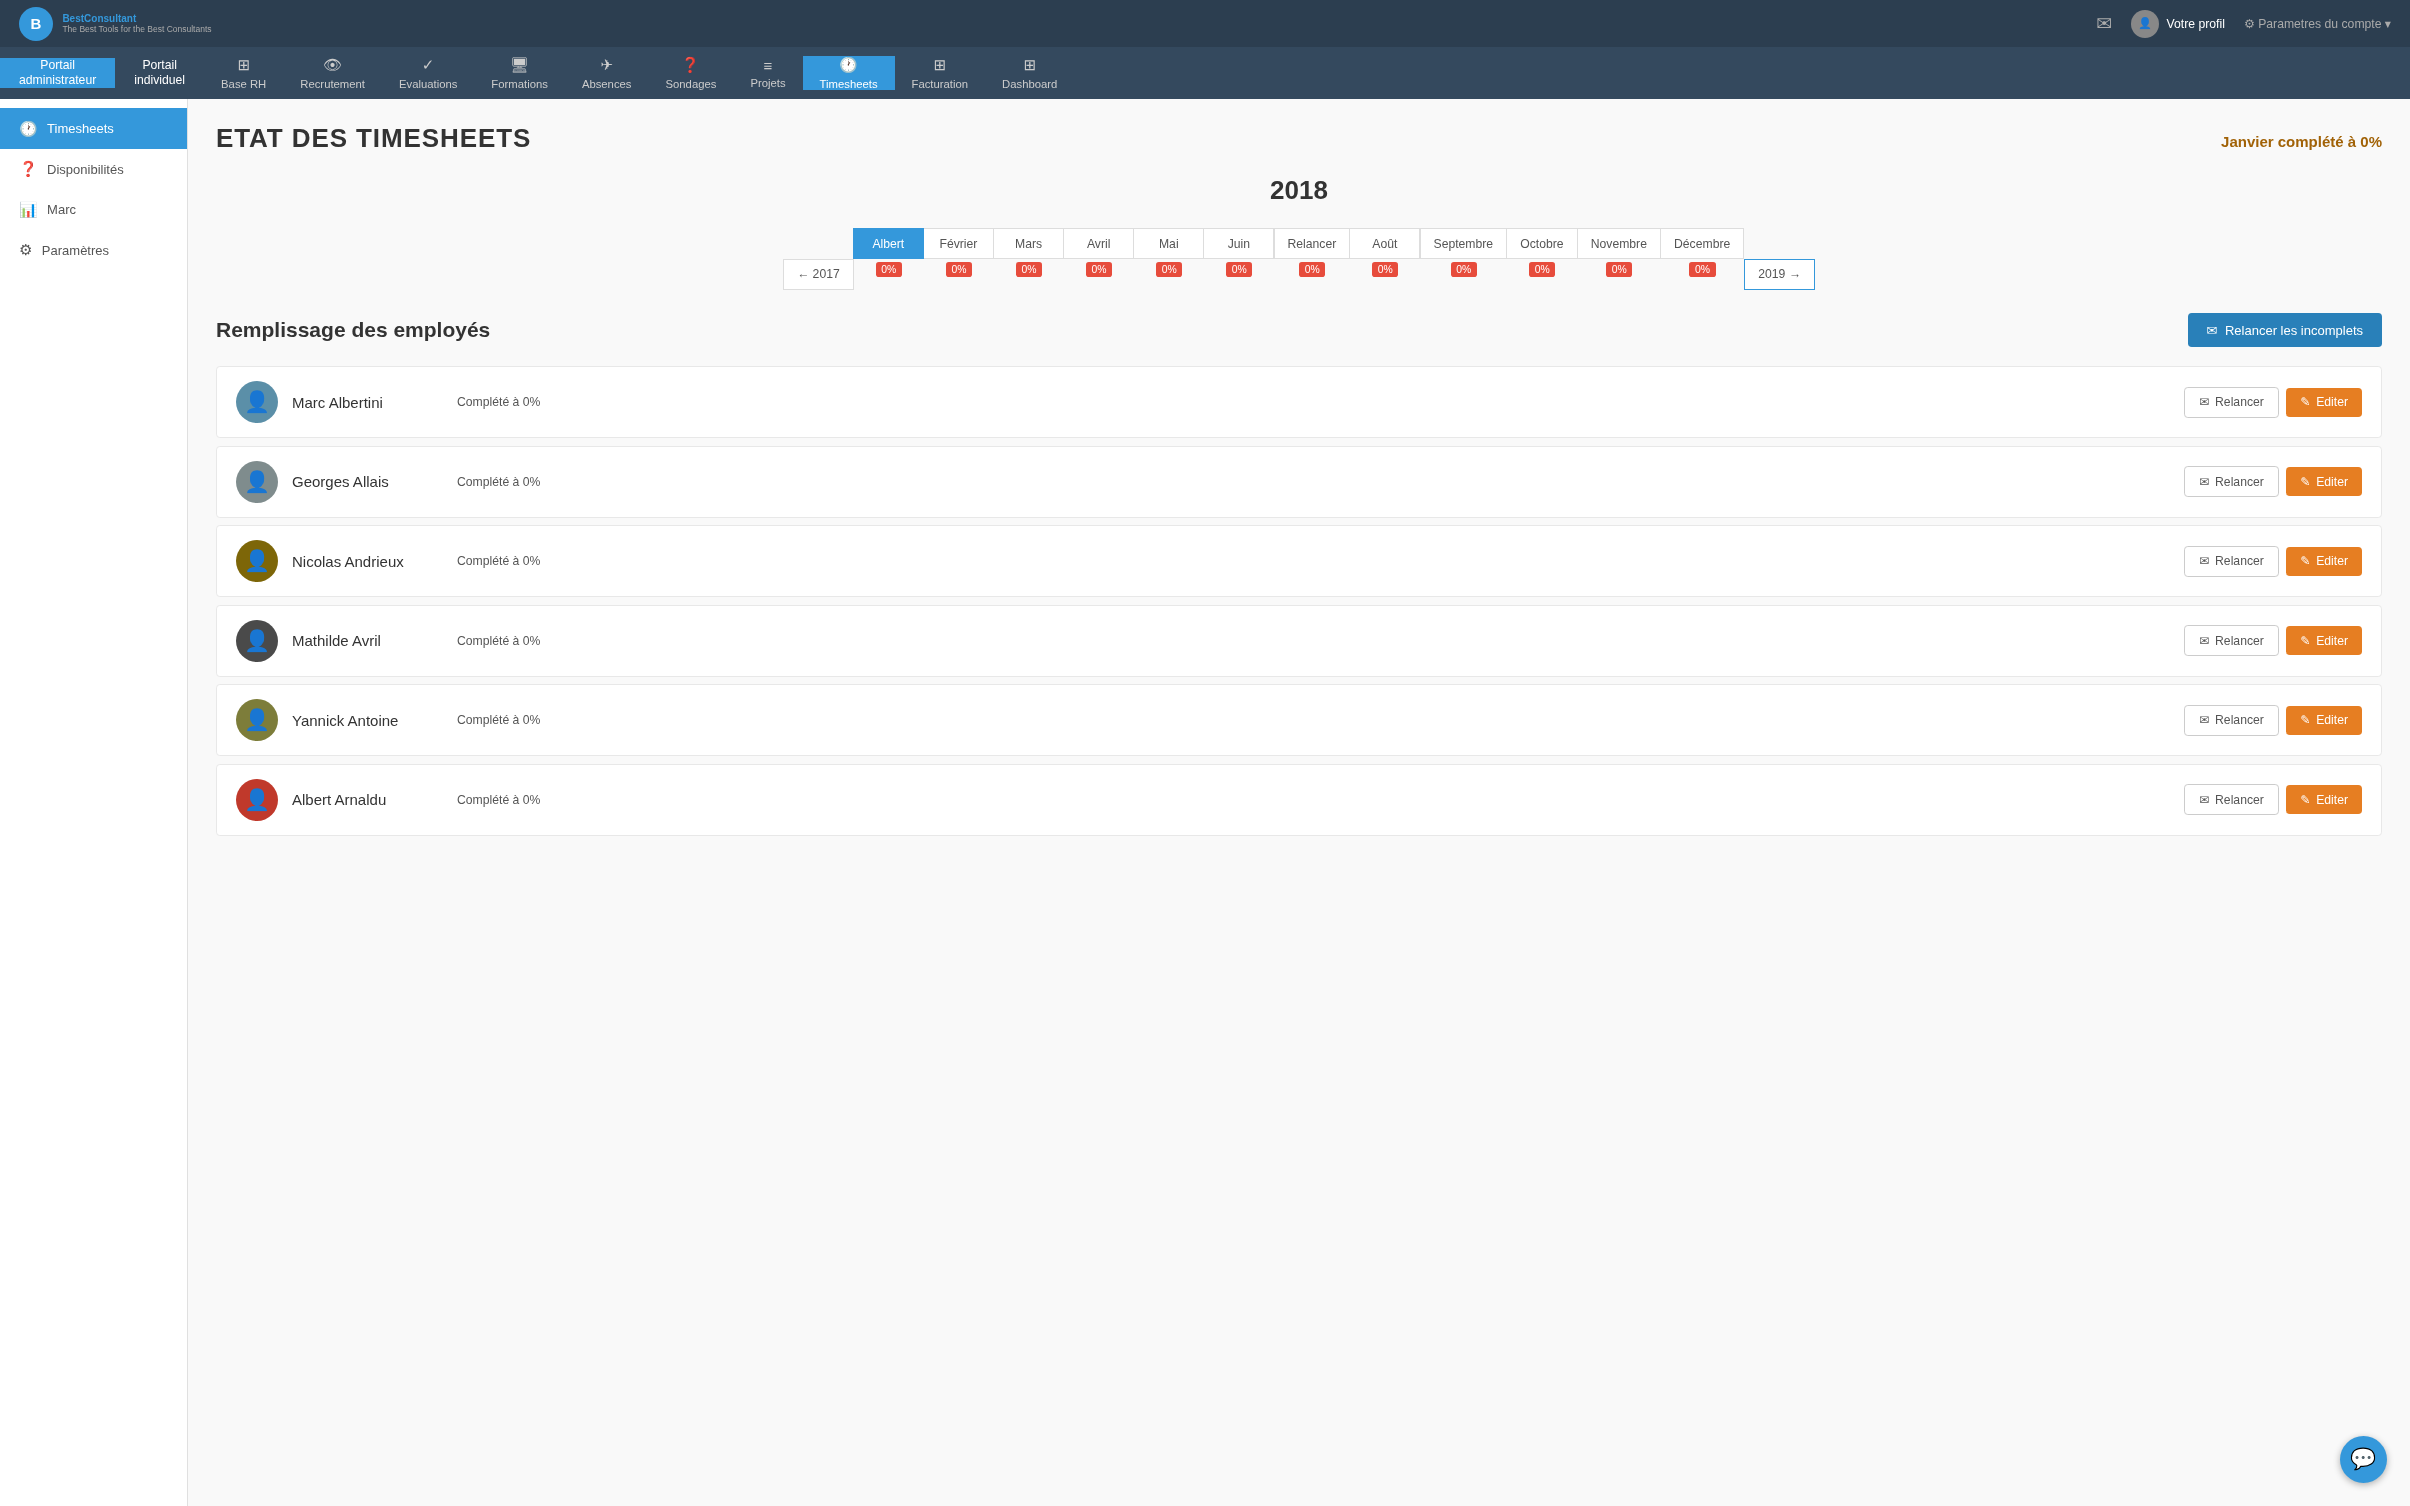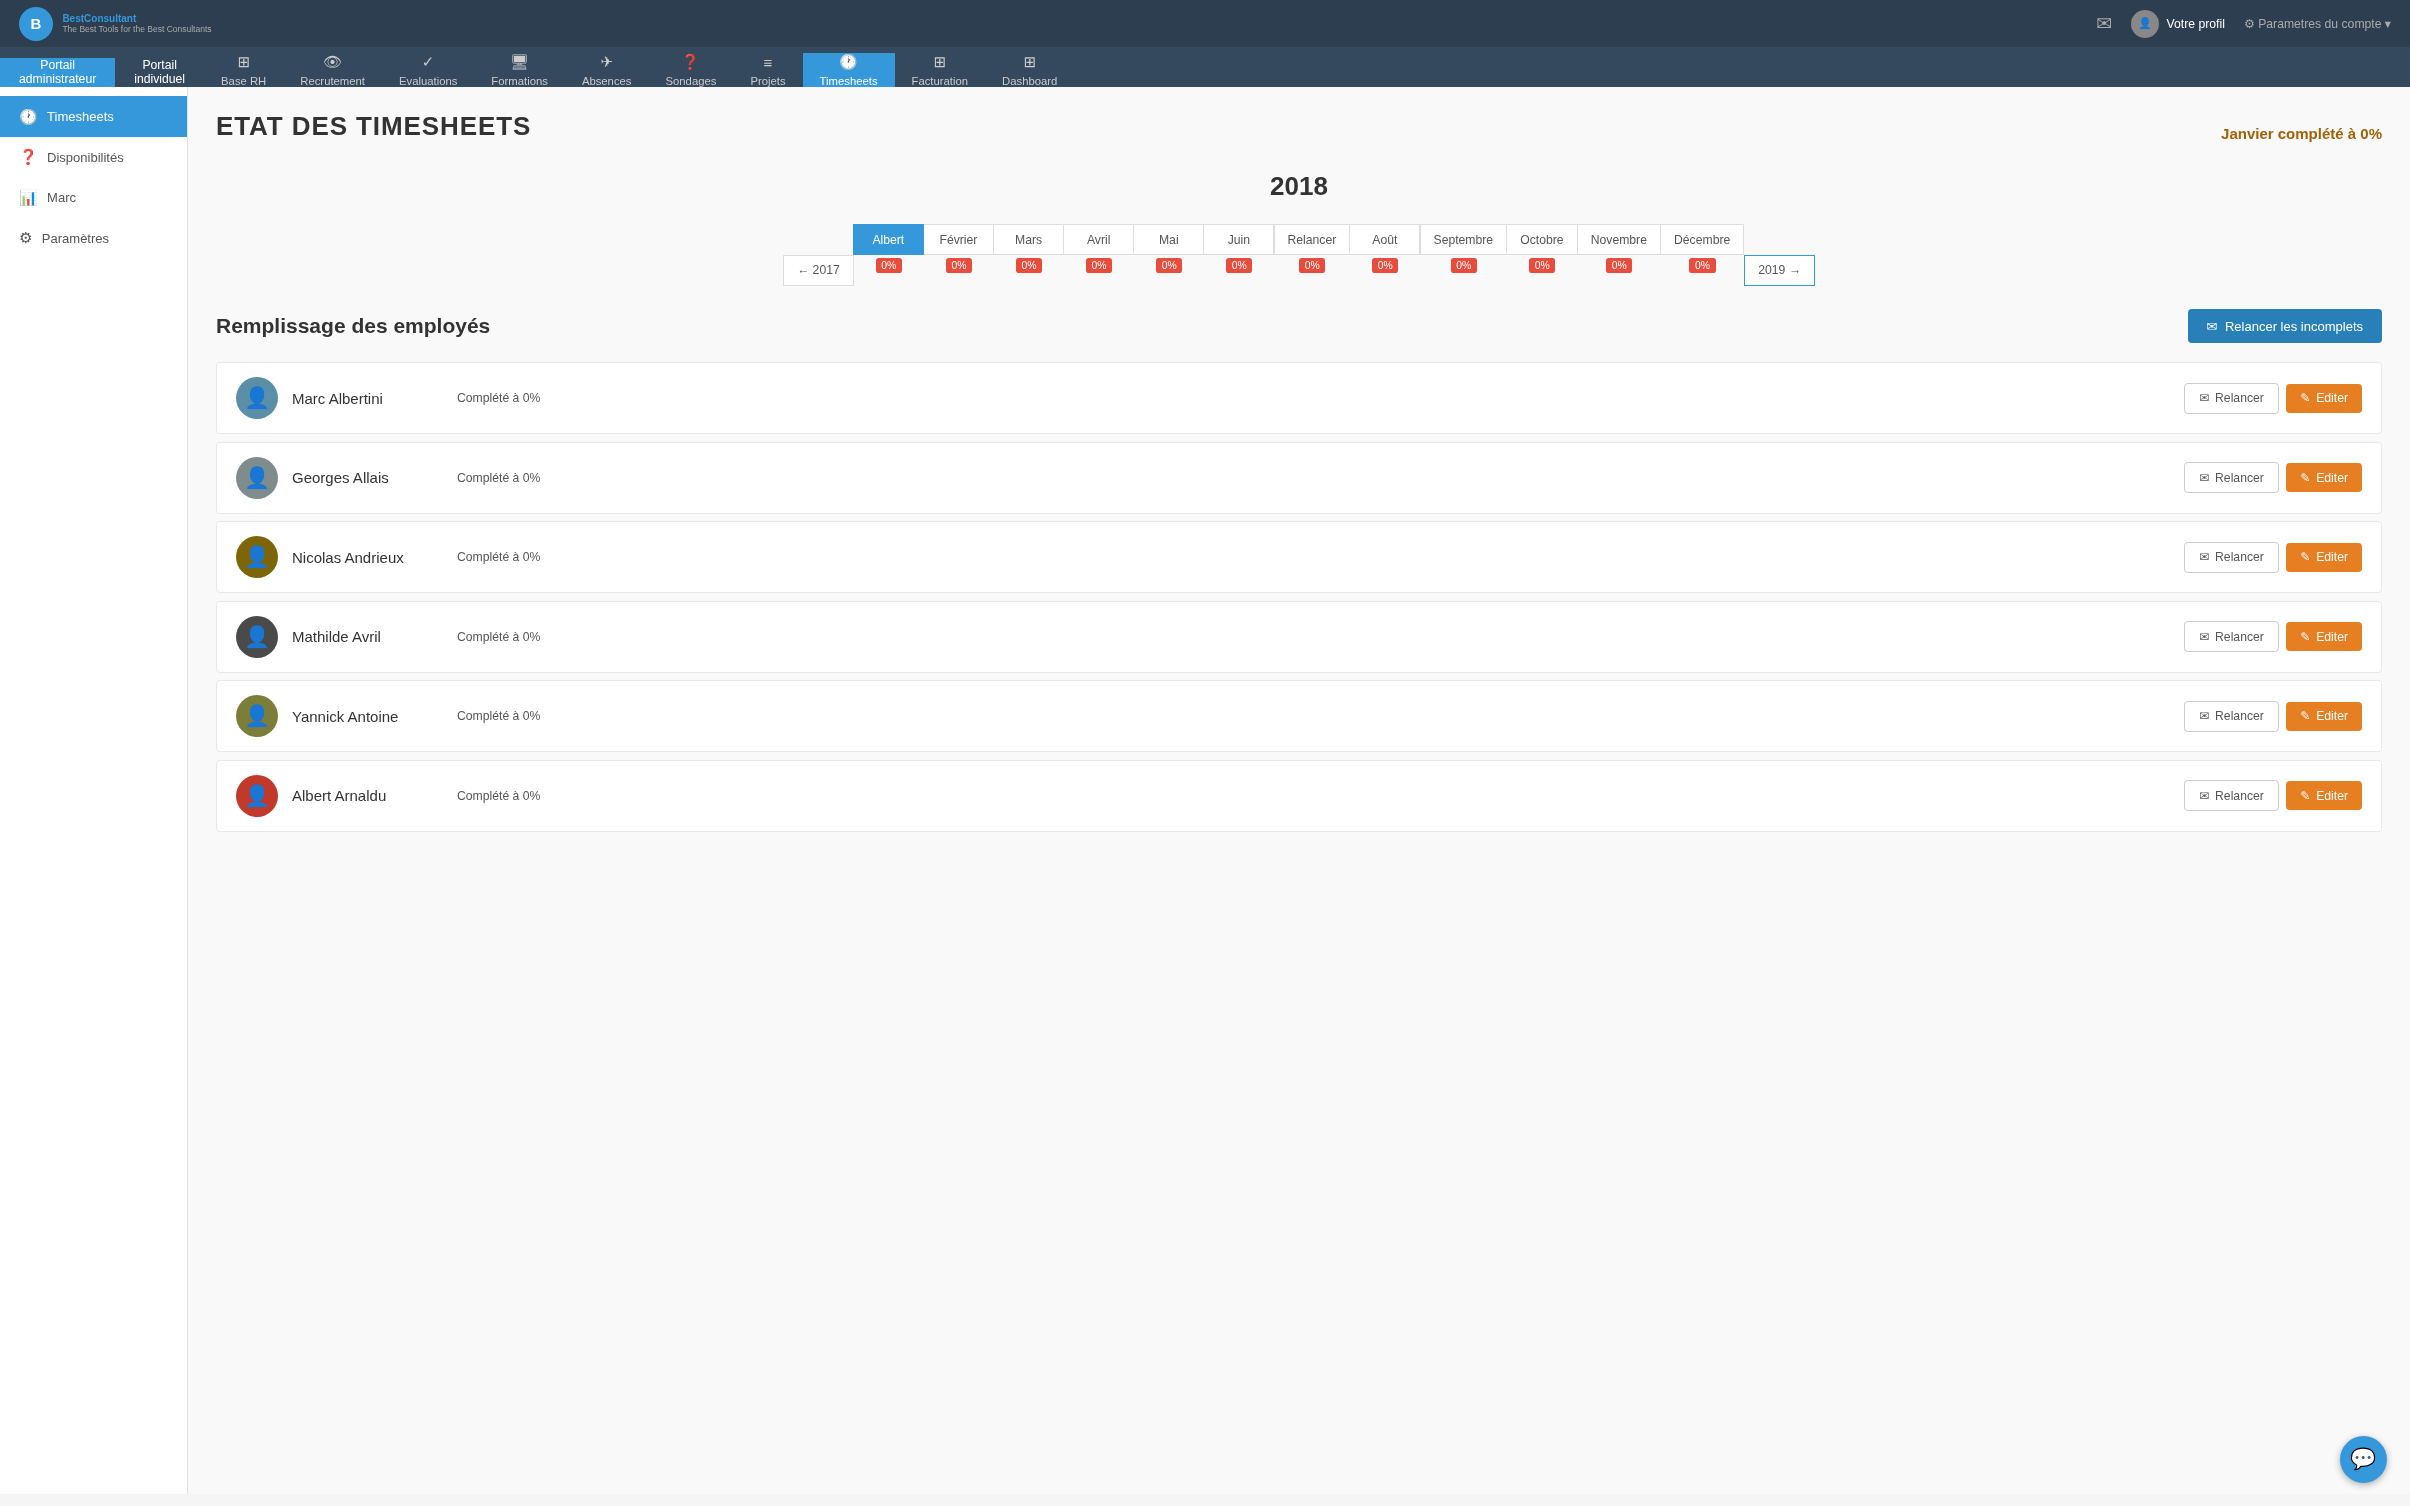--- a/index.html
+++ b/index.html
@@ -72,22 +72,22 @@
     }
     .params-link {
       color: #aaa;
       font-size: 12.2px;
     }
 
     
     .second-nav {
       background: #34495e;
       display: flex;
-      align-items: flex-end;
-      height: 40px;
+      align-items: center;
+      height: 52px;
     }
     .portal-tabs {
       display: flex;
       align-items: stretch;
     }
     .portal-tab {
       padding: 0 19px;
       display: flex;
       align-items: center;
       justify-content: center;
@@ -157,22 +157,22 @@
 
     
     .main-content {
       flex: 1;
       padding: 23.5px 28px;
       background: #f9f9f9;
     }
     .page-header {
       display: flex;
       justify-content: space-between;
-      align-items: flex-end;
-      margin-bottom: 29px;
+      align-items: center;
+      margin-bottom: 21px;
     }
     .page-title {
       font-size: 26px;
       font-weight: bold;
       color: #333;
       letter-spacing: 0.9px;
     }
     .completion-status {
       font-size: 15px;
       color: #a16207;

